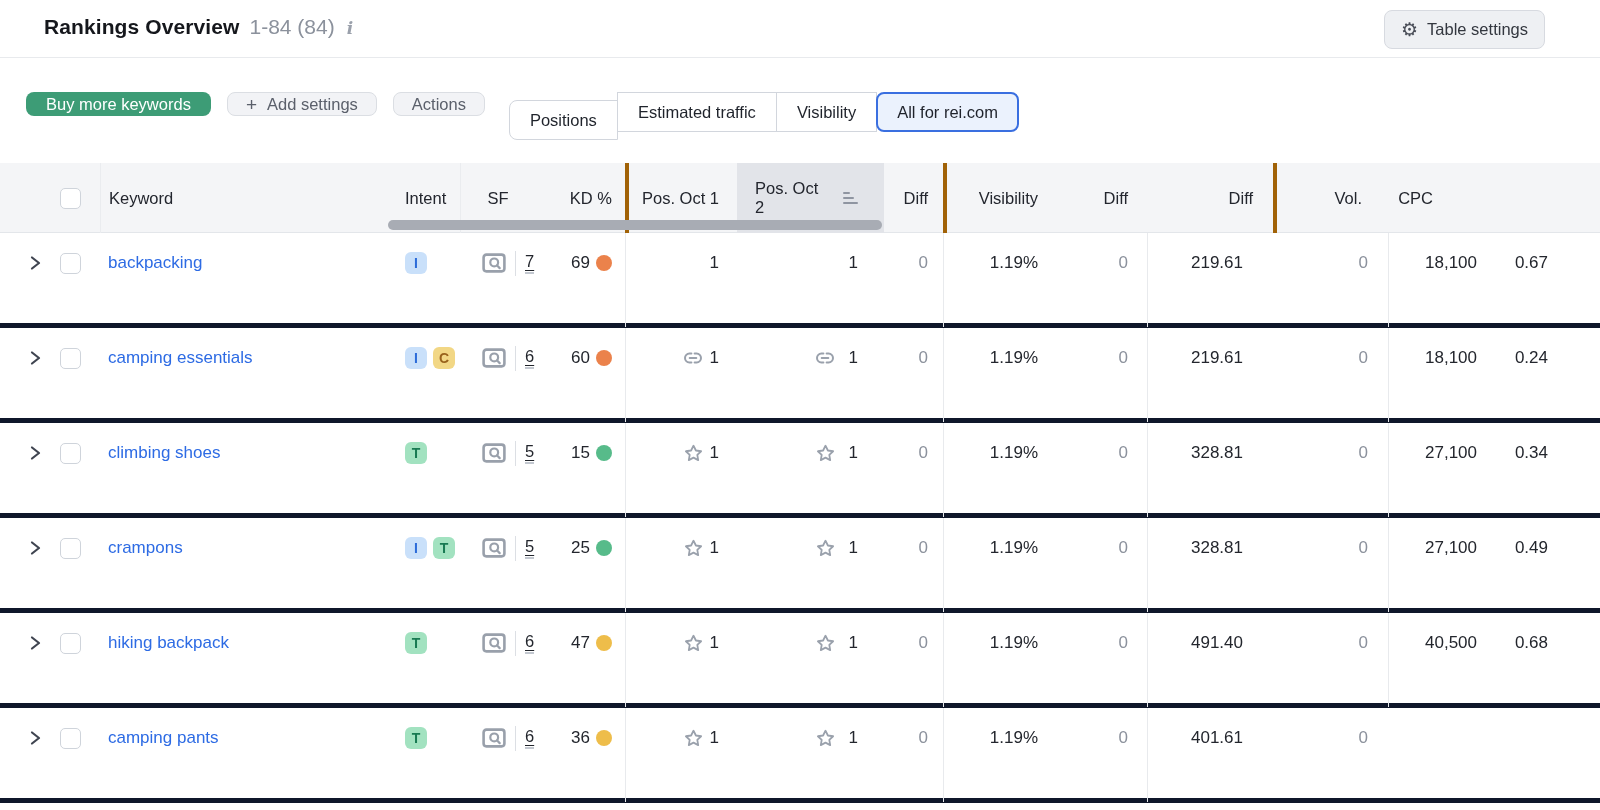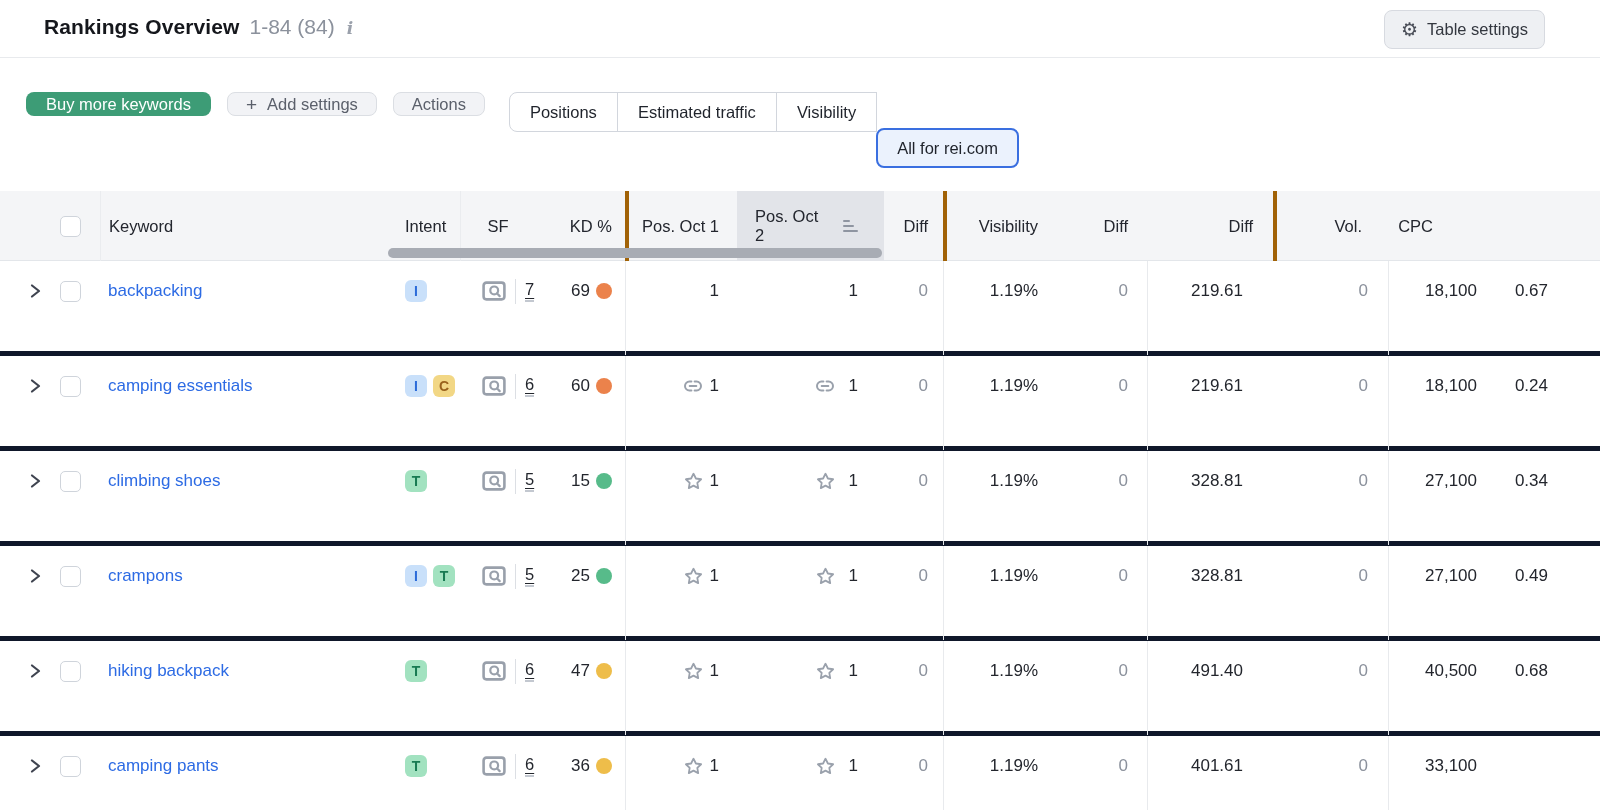--- a/index.html
+++ b/index.html
@@ -25,22 +25,22 @@
   .btn { height:24px; display:flex; align-items:center; border-radius:8px; font-size:16.5px;
     cursor:pointer; white-space:nowrap; }
   .btn-green { background:#3d9c76; color:#fff; padding:0 20px; font-weight:500; margin-right:16px; }
   .btn-gray { background:#f2f3f6; border:1px solid #dbdee3; color:#5b606b; padding:0 18px; margin-right:16px; }
   .plus { font-size:19px; margin-right:10px; color:#5b606b; line-height:1; }
 
   .seg-control { display:flex; margin-left:8px; }
   .seg { height:40px; display:flex; align-items:center; padding:0 20px; font-size:16.5px;
     color:#1f232b; background:#fff; border:1px solid #d2d6dd; margin-left:-1px; cursor:pointer;
     white-space:nowrap; }
-  .seg:first-child { border-radius:8px 0 0 8px; margin-left:0; }
-  .seg:last-child { border-radius:0 8px 8px 0;margin-top:36px; }
+  .seg:first-child { border-radius:8px 0 0 8px; margin-left:0;margin-top:8px; }
+  .seg:last-child { border-radius:0 8px 8px 0; }
   .seg.selected { background:#ebf2fd; border:2px solid #3a6fe0; border-radius:8px;
     padding:0 19px; position:relative; z-index:2; }
 
   
   .thead { position:relative; display:flex; height:70px; background:#f4f5f7;
     border-bottom:1px solid #e3e6ea; }
   .hcell { display:flex; align-items:center; height:70px; font-size:16.5px; color:#23262e; }
   .row { display:flex; height:95px; border-bottom:5px solid #0f172a; background:#fff; }
   .cell { display:flex; align-items:center; height:94px; padding-bottom:34px; font-size:17px; }
 
@@ -547,19 +547,16 @@
         </div>
         <div class="cell c-diff2">
           <span class="dim">0</span>
         </div>
         <div class="cell c-est sep">
           <span class="num">401.61</span>
         </div>
         <div class="cell c-diff3">
           <span class="dim">0</span>
         </div>
-        <div class="cell c-vol sep">
-          <span class="num">33,100</span>
-        </div>
       </div>
     </div>
 
 </div>
 
 </body></html>

